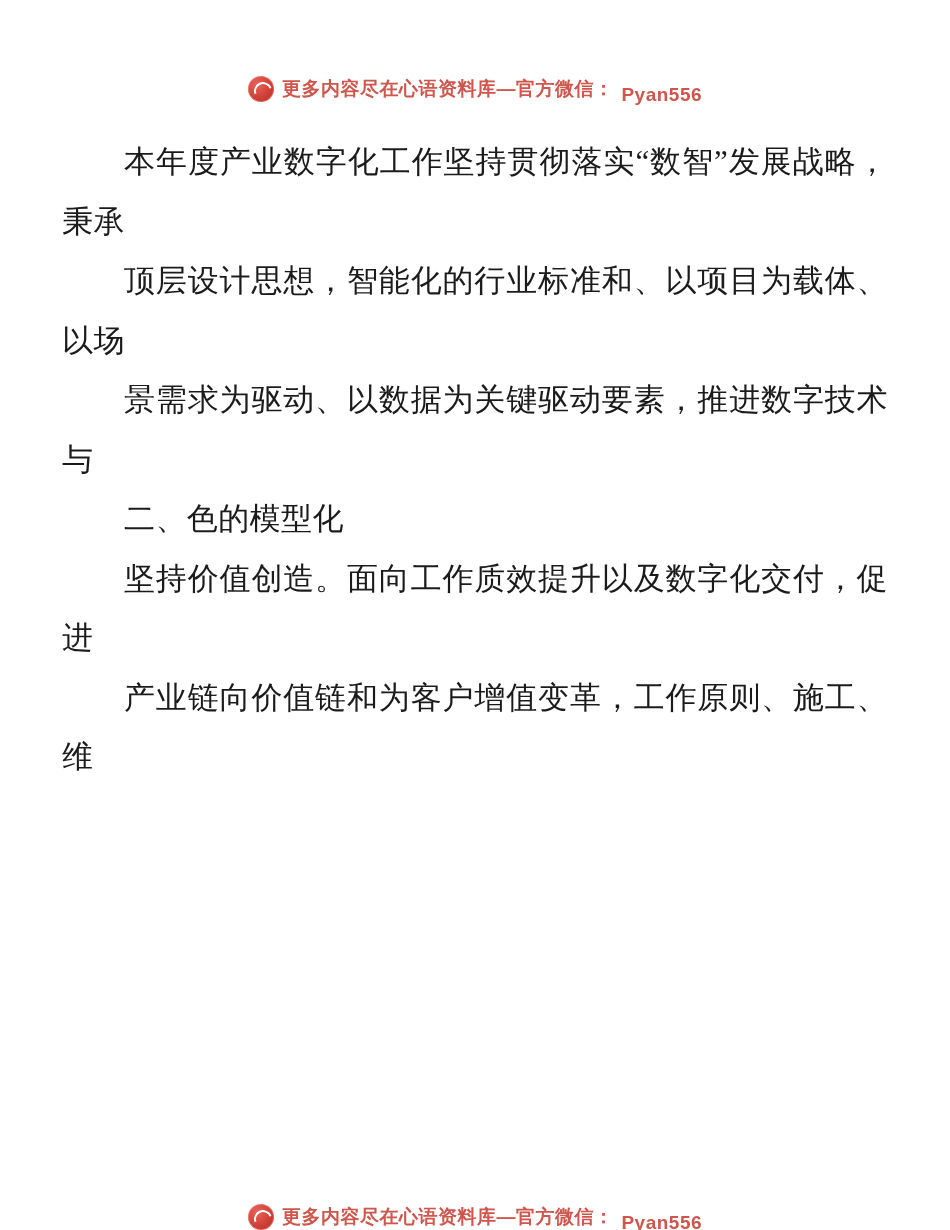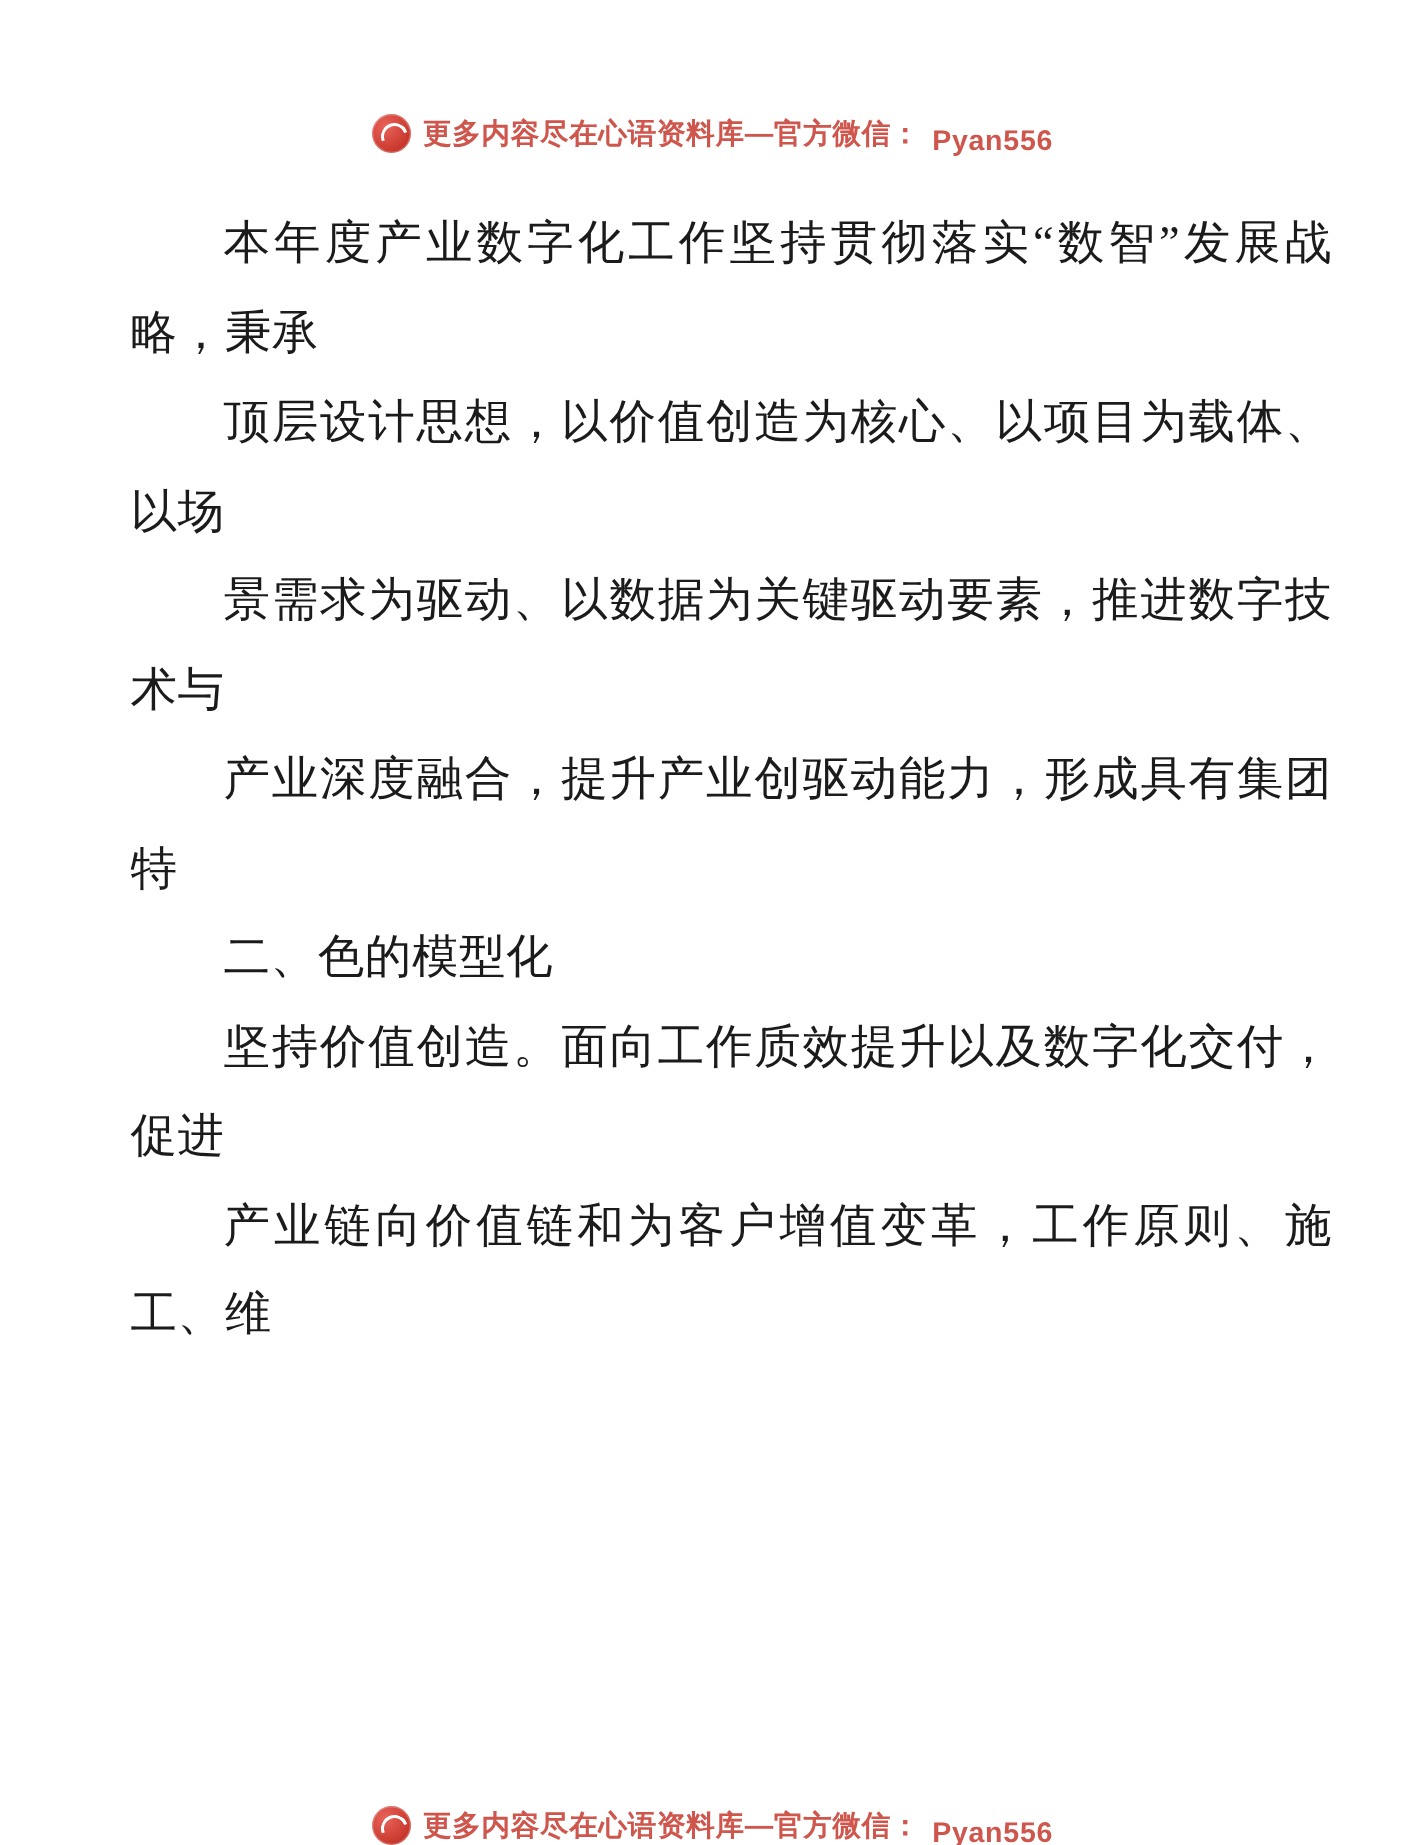--- a/index.html
+++ b/index.html
@@ -69,44 +69,42 @@
 
   
   .doc-body {
     margin-top: 26px;
     font-size: 31px;
     line-height: 1.92;
     color: #1b1b1b;
     letter-spacing: 0.4px;
     text-align: justify;
     font-family: "Liberation Serif", "DejaVu Serif", serif;
-    margin-left: 25px;
   }
   .para {
     margin: 0 0 0 0;
     text-indent: 2em;
     white-space: pre-wrap;
   }
 </style>
 </head>
 <body>
 
 <div class="page">
 
   <div class="watermark top">
     <span class="wm-logo"></span>
     <span class="wm-text-main">更多内容尽在心语资料库—官方微信：</span>
     <span class="wm-text-sub">Pyan556</span>
   </div>
 
   <div class="doc-body">
     <p class="para">本年度产业数字化工作坚持贯彻落实“数智”发展战略，秉承</p>
-    <p class="para">顶层设计思想，以价值创造为核心、以项目为载体、以场</p>
+    <p class="para">顶层设计思想，智能化的行业标准和、以项目为载体、以场</p>
     <p class="para">景需求为驱动、以数据为关键驱动要素，推进数字技术与</p>
-    <p class="para">产业深度融合，提升产业创驱动能力，形成具有集团特</p>
     <p class="para">二、色的模型化</p>
     <p class="para">坚持价值创造。面向工作质效提升以及数字化交付，促进</p>
     <p class="para">产业链向价值链和为客户增值变革，工作原则、施工、维</p>
   </div>
 
   <div class="watermark bottom">
     <span class="wm-logo"></span>
     <span class="wm-text-main">更多内容尽在心语资料库—官方微信：</span>
     <span class="wm-text-sub">Pyan556</span>
   </div>

